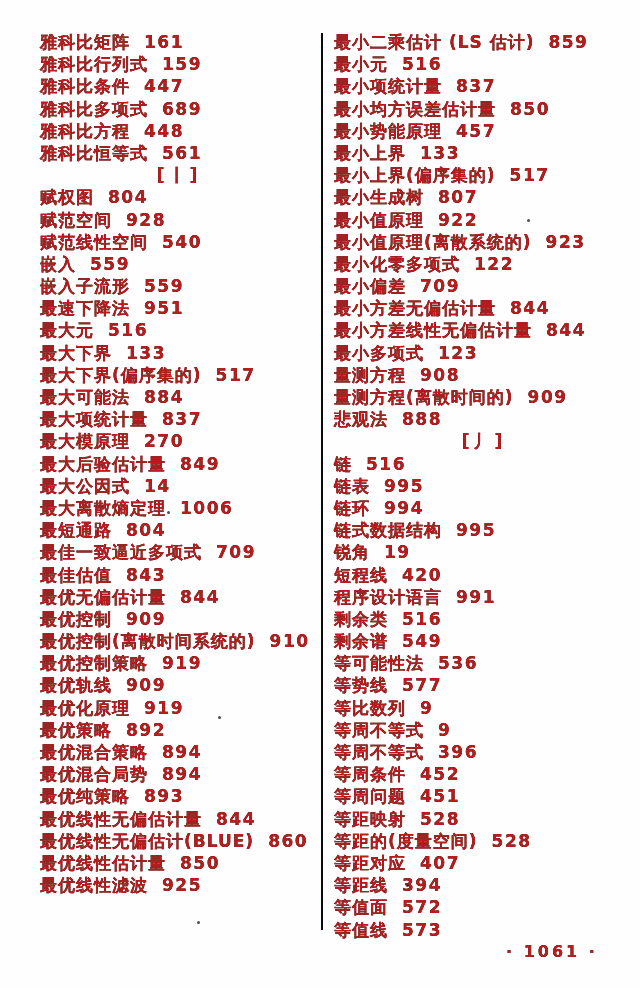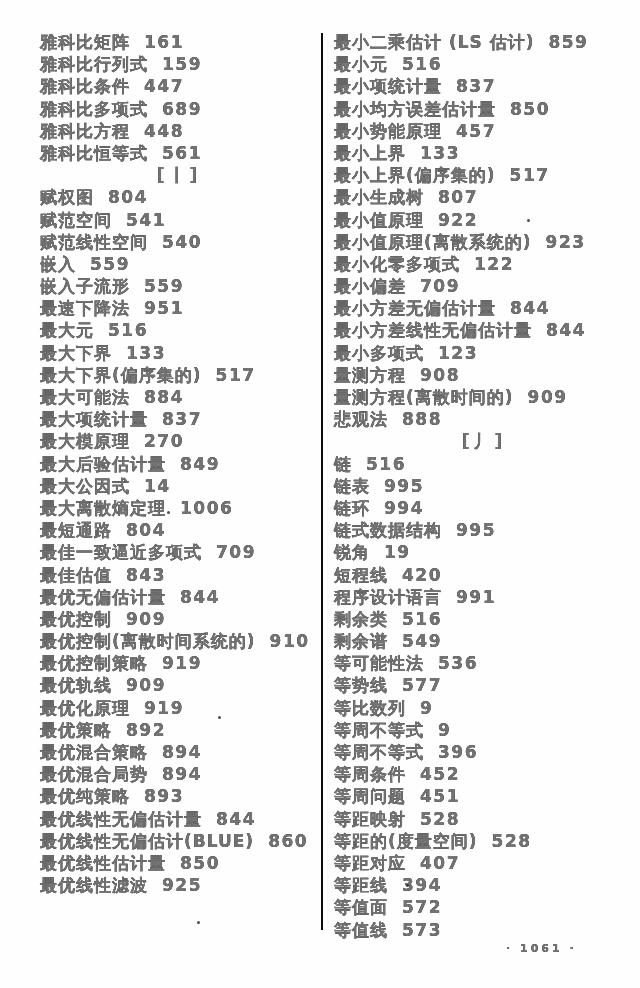--- a/index.html
+++ b/index.html
@@ -7,21 +7,21 @@
     padding: 0;
     background: #f6f6f4;
   }
   .page {
     position: relative;
     width: 640px;
     height: 988px;
     background: #fefefe;
     overflow: hidden;
     font-family: "DejaVu Sans", sans-serif;
-    color: #737373;
+    color: #b91c1c;
   }
   .column {
     position: absolute;
     top: 31px;
   }
   .column-left  { left: 40px;  width: 278px; }
   .column-right { left: 334px; width: 300px; }
   .entry {
     height: 22.2px;
     line-height: 22.2px;
@@ -52,21 +52,21 @@
     left: 321px;
     top: 33px;
     width: 2px;
     height: 897px;
     background: #0b0b0b;
   }
   .page-number {
     position: absolute;
     left: 506px;
     top: 942px;
-    font-size: 11px;
+    font-size: 16px;
     font-weight: bold;
     letter-spacing: 3px;
     text-shadow: 0 0 0.4px #000;
   }
   .speck {
     position: absolute;
     width: 3px;
     height: 3px;
     border-radius: 50%;
     background: #222;
@@ -81,21 +81,21 @@
 
   <div class="column column-left">
       <div class="entry"><span class="term">雅科比矩阵</span><span class="pageno">161</span></div>
       <div class="entry"><span class="term">雅科比行列式</span><span class="pageno">159</span></div>
       <div class="entry"><span class="term">雅科比条件</span><span class="pageno">447</span></div>
       <div class="entry"><span class="term">雅科比多项式</span><span class="pageno">689</span></div>
       <div class="entry"><span class="term">雅科比方程</span><span class="pageno">448</span></div>
       <div class="entry"><span class="term">雅科比恒等式</span><span class="pageno">561</span></div>
       <div class="section-header">[丨]</div>
       <div class="entry"><span class="term">赋权图</span><span class="pageno">804</span></div>
-      <div class="entry"><span class="term">赋范空间</span><span class="pageno">541</span></div>
+      <div class="entry"><span class="term">赋范空间</span><span class="pageno">928</span></div>
       <div class="entry"><span class="term">赋范线性空间</span><span class="pageno">540</span></div>
       <div class="entry"><span class="term">嵌入</span><span class="pageno">559</span></div>
       <div class="entry"><span class="term">嵌入子流形</span><span class="pageno">559</span></div>
       <div class="entry"><span class="term">最速下降法</span><span class="pageno">951</span></div>
       <div class="entry"><span class="term">最大元</span><span class="pageno">516</span></div>
       <div class="entry"><span class="term">最大下界</span><span class="pageno">133</span></div>
       <div class="entry"><span class="term">最大下界(偏序集的)</span><span class="pageno">517</span></div>
       <div class="entry"><span class="term">最大可能法</span><span class="pageno">884</span></div>
       <div class="entry"><span class="term">最大项统计量</span><span class="pageno">837</span></div>
       <div class="entry"><span class="term">最大模原理</span><span class="pageno">270</span></div>

